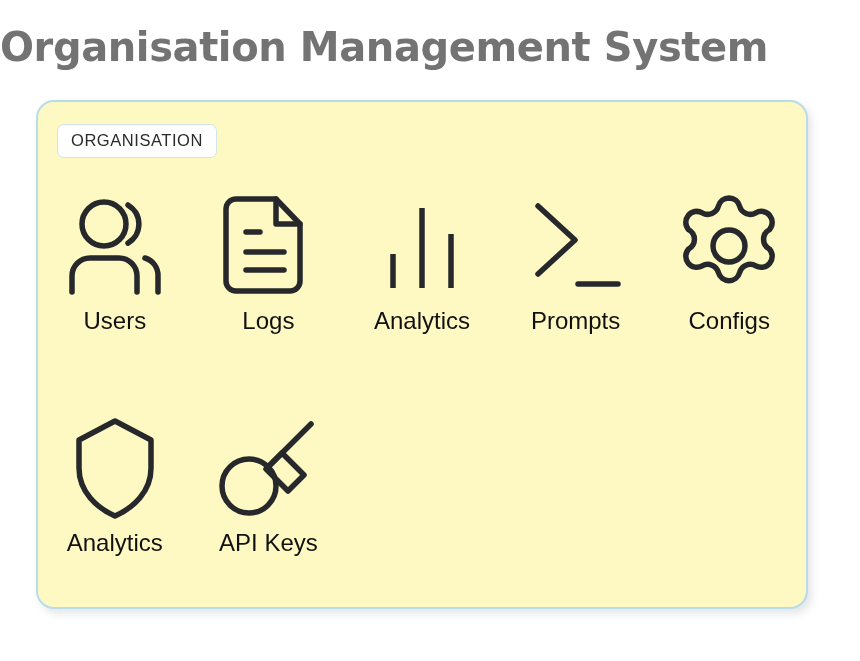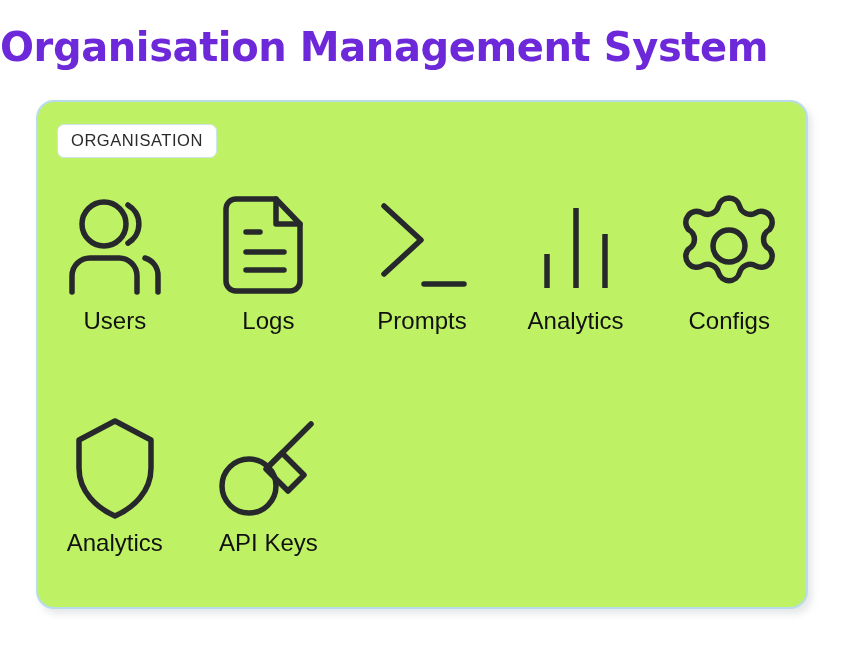--- a/index.html
+++ b/index.html
@@ -23,34 +23,34 @@
   
   .page-title {
     position: absolute;
     top: 20px;
     left: 0;
     width: 708px;
     text-align: center;
     font-size: 40px;
     font-weight: 700;
     letter-spacing: -0.4px;
-    color: #6d28d9;
+    color: #737373;
     font-family: "DejaVu Sans", "Liberation Sans", sans-serif;
     line-height: 54px;
     white-space: nowrap;
   }
 
   
   .card {
     position: absolute;
     left: 36px;
     top: 100px;
     width: 772px;
     height: 509px;
-    background: #bef264;
+    background: #fef9c3;
     border: 2px solid #b9dcea;
     border-radius: 18px;
     box-shadow: 4px 5px 7px rgba(160, 170, 175, 0.28);
   }
 
   
   .badge {
     position: absolute;
     left: 19px;
     top: 22px;
@@ -156,37 +156,37 @@
             <line class="stroke" x1="24" y1="38" x2="38" y2="38"></line>
             <line class="stroke" x1="24" y1="58" x2="62" y2="58"></line>
             <line class="stroke" x1="24" y1="76" x2="62" y2="76"></line>
           </svg>
         </div>
         <div class="tile-label">Logs</div>
       </div>
 
       <div class="tile">
         <div class="tile-icon">
-          <svg width="96" height="100" viewBox="0 0 96 100">
-            <path class="stroke" d="M10 10 L47 44 L10 78"></path>
-            <line class="stroke" x1="50" y1="88" x2="90" y2="88"></line>
-          </svg>
-        </div>
-        <div class="tile-label">Prompts</div>
-      </div>
-
-      <div class="tile">
-        <div class="tile-icon">
           <svg width="80" height="100" viewBox="0 0 80 100">
             <line class="bar" x1="11" y1="58" x2="11" y2="92"></line>
             <line class="bar" x1="40" y1="12" x2="40" y2="92"></line>
             <line class="bar" x1="69" y1="38" x2="69" y2="92"></line>
           </svg>
         </div>
         <div class="tile-label">Analytics</div>
+      </div>
+
+      <div class="tile">
+        <div class="tile-icon">
+          <svg width="96" height="100" viewBox="0 0 96 100">
+            <path class="stroke" d="M10 10 L47 44 L10 78"></path>
+            <line class="stroke" x1="50" y1="88" x2="90" y2="88"></line>
+          </svg>
+        </div>
+        <div class="tile-label">Prompts</div>
       </div>
 
 
       <div class="tile">
         <div class="tile-icon">
           <svg width="104" height="104" viewBox="0 0 104 104">
             <path class="stroke" d="
               M52 4
               a11 11 0 0 1 10.6 8.1
               a11 11 0 0 0 16.2 6.7

